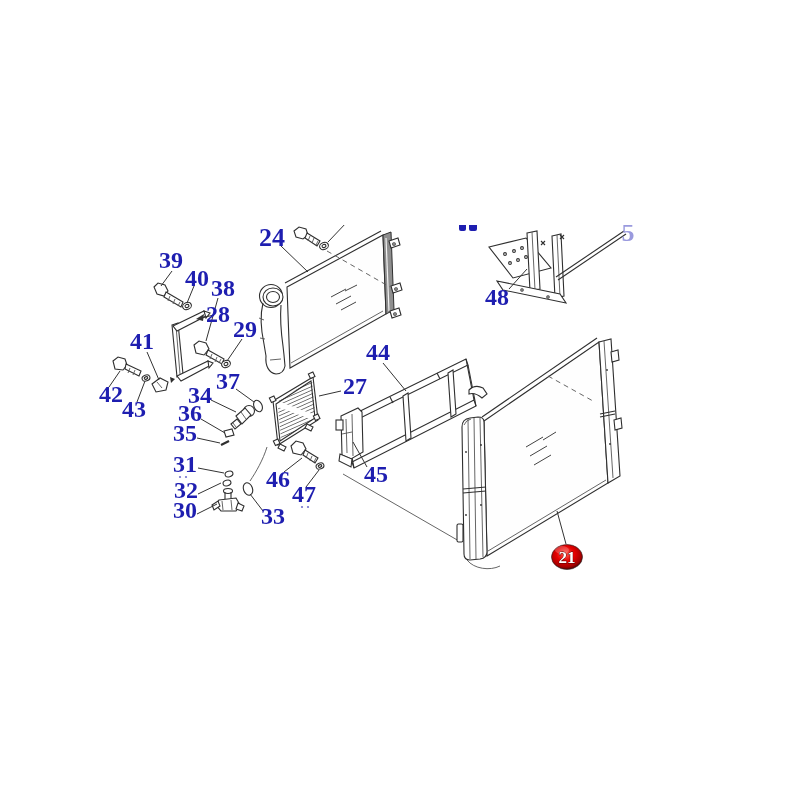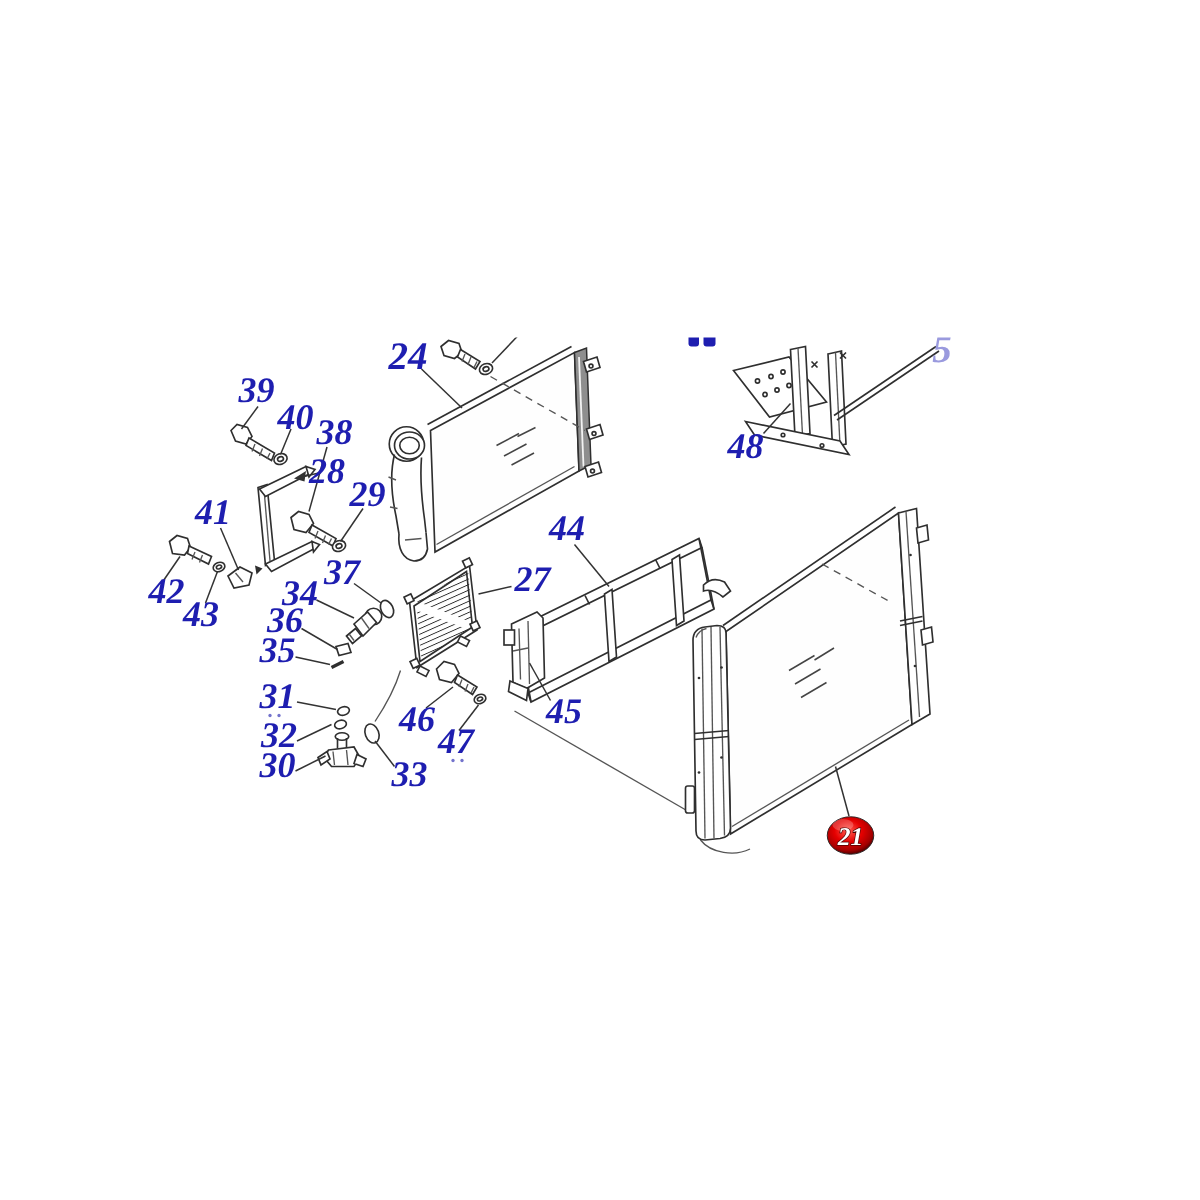--- a/index.html
+++ b/index.html
@@ -1,17 +1,17 @@
 <!DOCTYPE html>
 <html><head>
 <meta charset="utf-8">
 <style>
   html,body{margin:0;padding:0;background:#ffffff;}
   .stage{position:relative;width:795px;height:800px;background:#ffffff;overflow:hidden;
-         font-family:"Liberation Serif",serif;font-style:italic;}
+         font-family:"Liberation Serif",serif;}
   svg{position:absolute;left:0;top:0;}
   .ln{stroke:#2f2f2f;stroke-width:1.1;fill:none;}
   .lnthin{stroke:#555;stroke-width:0.9;fill:none;}
   .face{fill:#fefefe;stroke:#2f2f2f;stroke-width:1.1;}
   .facew{fill:#ffffff;stroke:#2f2f2f;stroke-width:1.1;}
   .leader{stroke:#333;stroke-width:1;fill:none;}
   .lbl{font-family:"Liberation Serif",serif;font-weight:bold;font-size:24px;
        fill:#1e1eb0;text-anchor:middle;cursor:pointer;}
   .lblbig{font-size:26px;}
   .lblpart{fill:#9a9ade;font-size:26px;}

